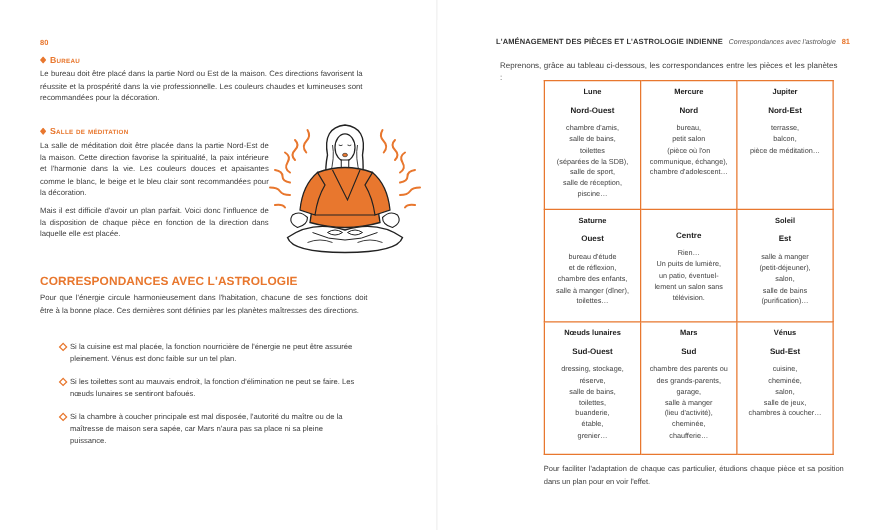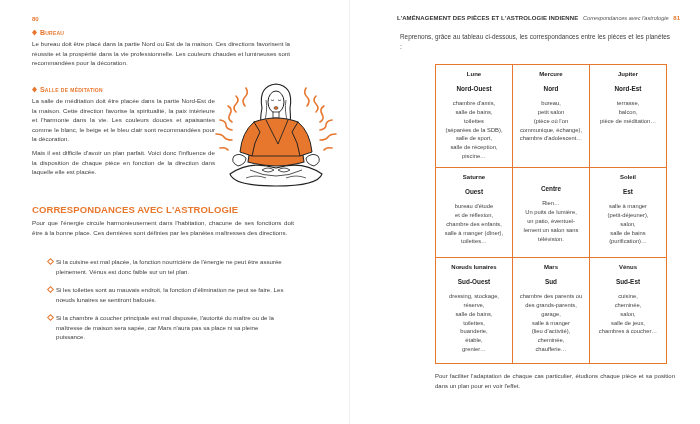--- a/index.html
+++ b/index.html
@@ -1,18 +1,18 @@
 <!DOCTYPE html>
 <html><head>
 <meta charset="utf-8">
 <style>
   * { box-sizing: border-box; margin: 0; padding: 0; }
   html, body { width: 700px; height: 424px; background: #ffffff; overflow: hidden; }
   body { font-family: "Liberation Sans", sans-serif; color: #3a3a3a; position: relative; }
-  .page { position: absolute; top: 0; height: 324px; background: #fff; }
+  .page { position: absolute; top: 16px; height: 324px; background: #fff; }
   .page-left { left: 0; width: 350px; }
   .page-right { left: 350px; width: 350px; }
   .gutter { position: absolute; left: 349px; top: 0; width: 1px; height: 424px; background: #f0f0f0; }
 
   .folio { position: absolute; font-size: 6px; font-weight: bold; color: #e8772e; }
   .folio-left { left: 32px; top: 16px; }
 
   .running-head { position: absolute; right: 20px; top: 15px; font-size: 6px; color: #333; white-space: nowrap; }
   .running-head .rh-main { font-weight: bold; letter-spacing: 0.1px; text-transform: uppercase; }
   .running-head .rh-sub { font-style: italic; font-size: 5.6px; color: #555; margin-left: 3px; }

